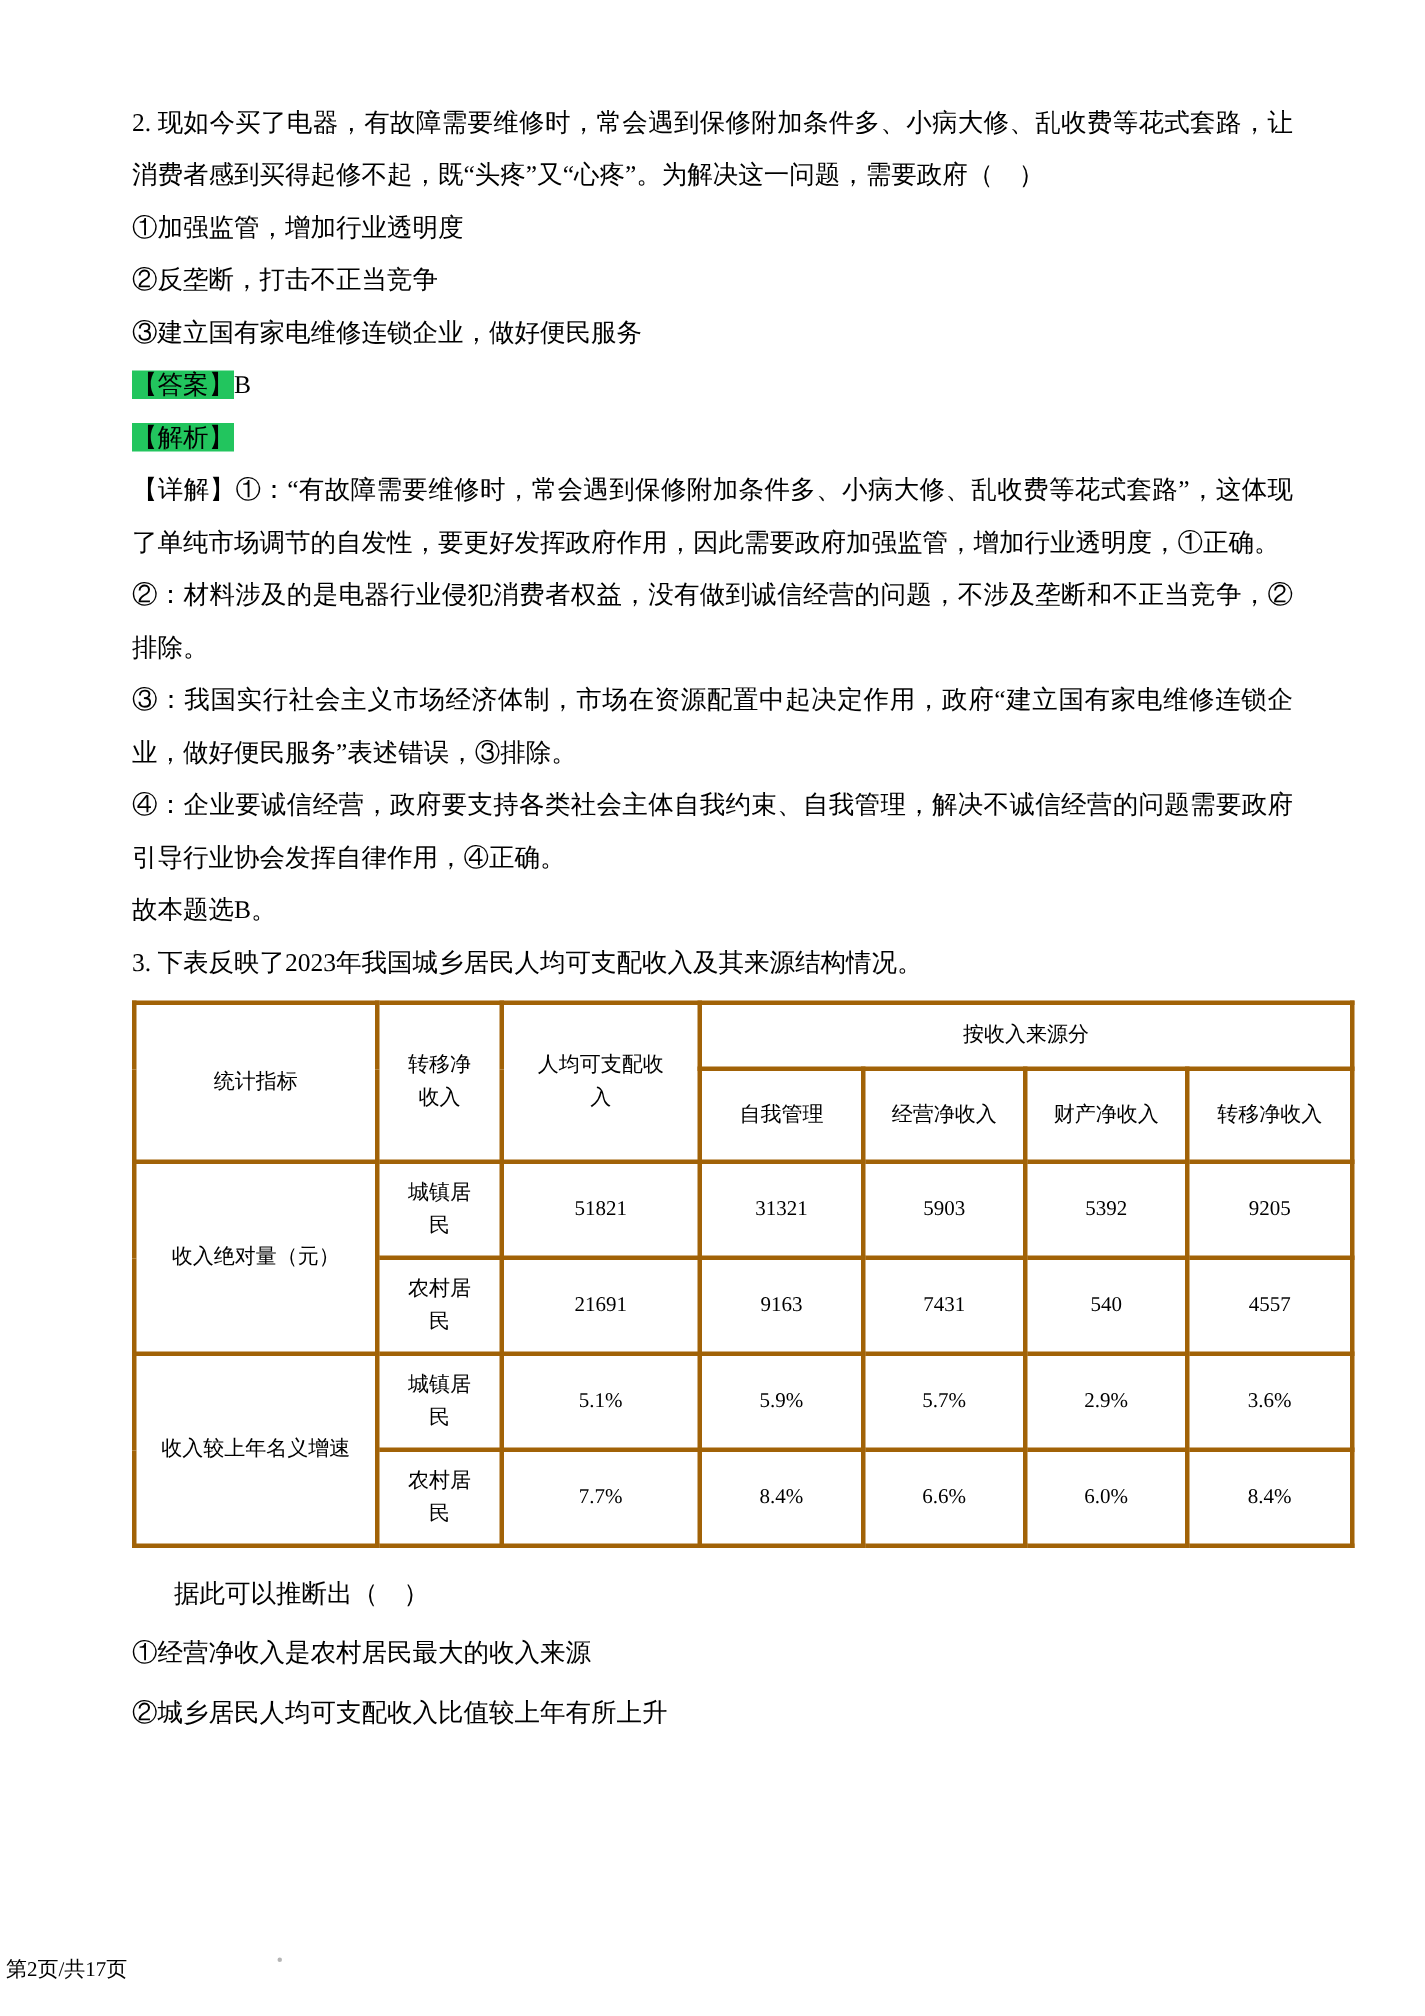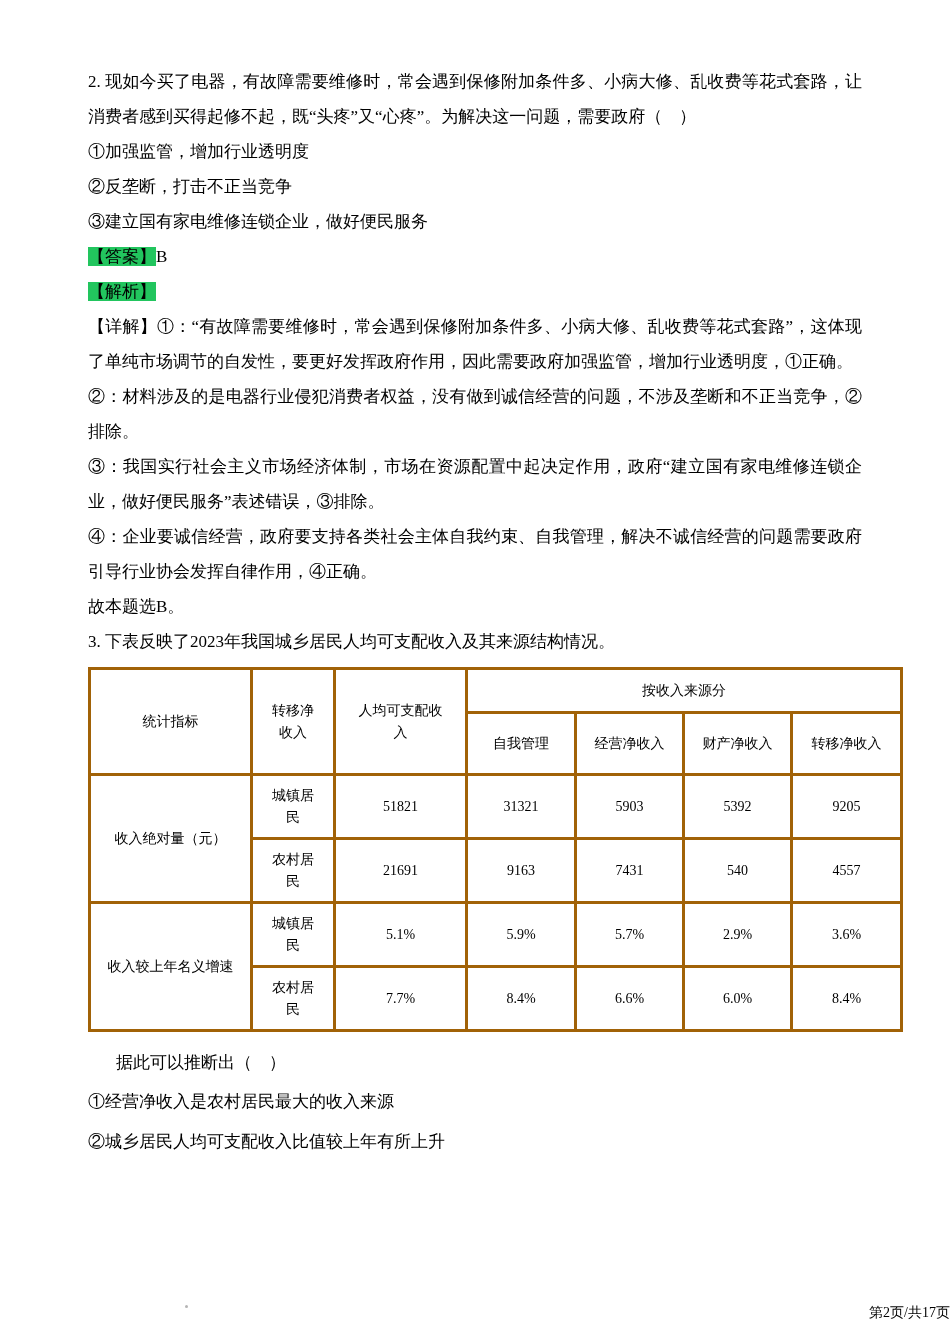--- a/index.html
+++ b/index.html
@@ -57,23 +57,23 @@
   .after-table {
     margin-top: 12px;
     line-height: 38px;
     margin-left: 28px;
   }
   .inference {
     line-height: 40px;
   }
   .page-footer {
     position: absolute;
-    left: 16px; right: 0;
+    left: 4px; right: 0;
     bottom: 22px;
-    text-align: right;
+    text-align: left;
     font-size: 14px;
   }
   .stray-dot {
     position: absolute;
     left: 185px;
     bottom: 36px;
     width: 3px;
     height: 3px;
     border-radius: 50%;
     background: #b5b5b5;

